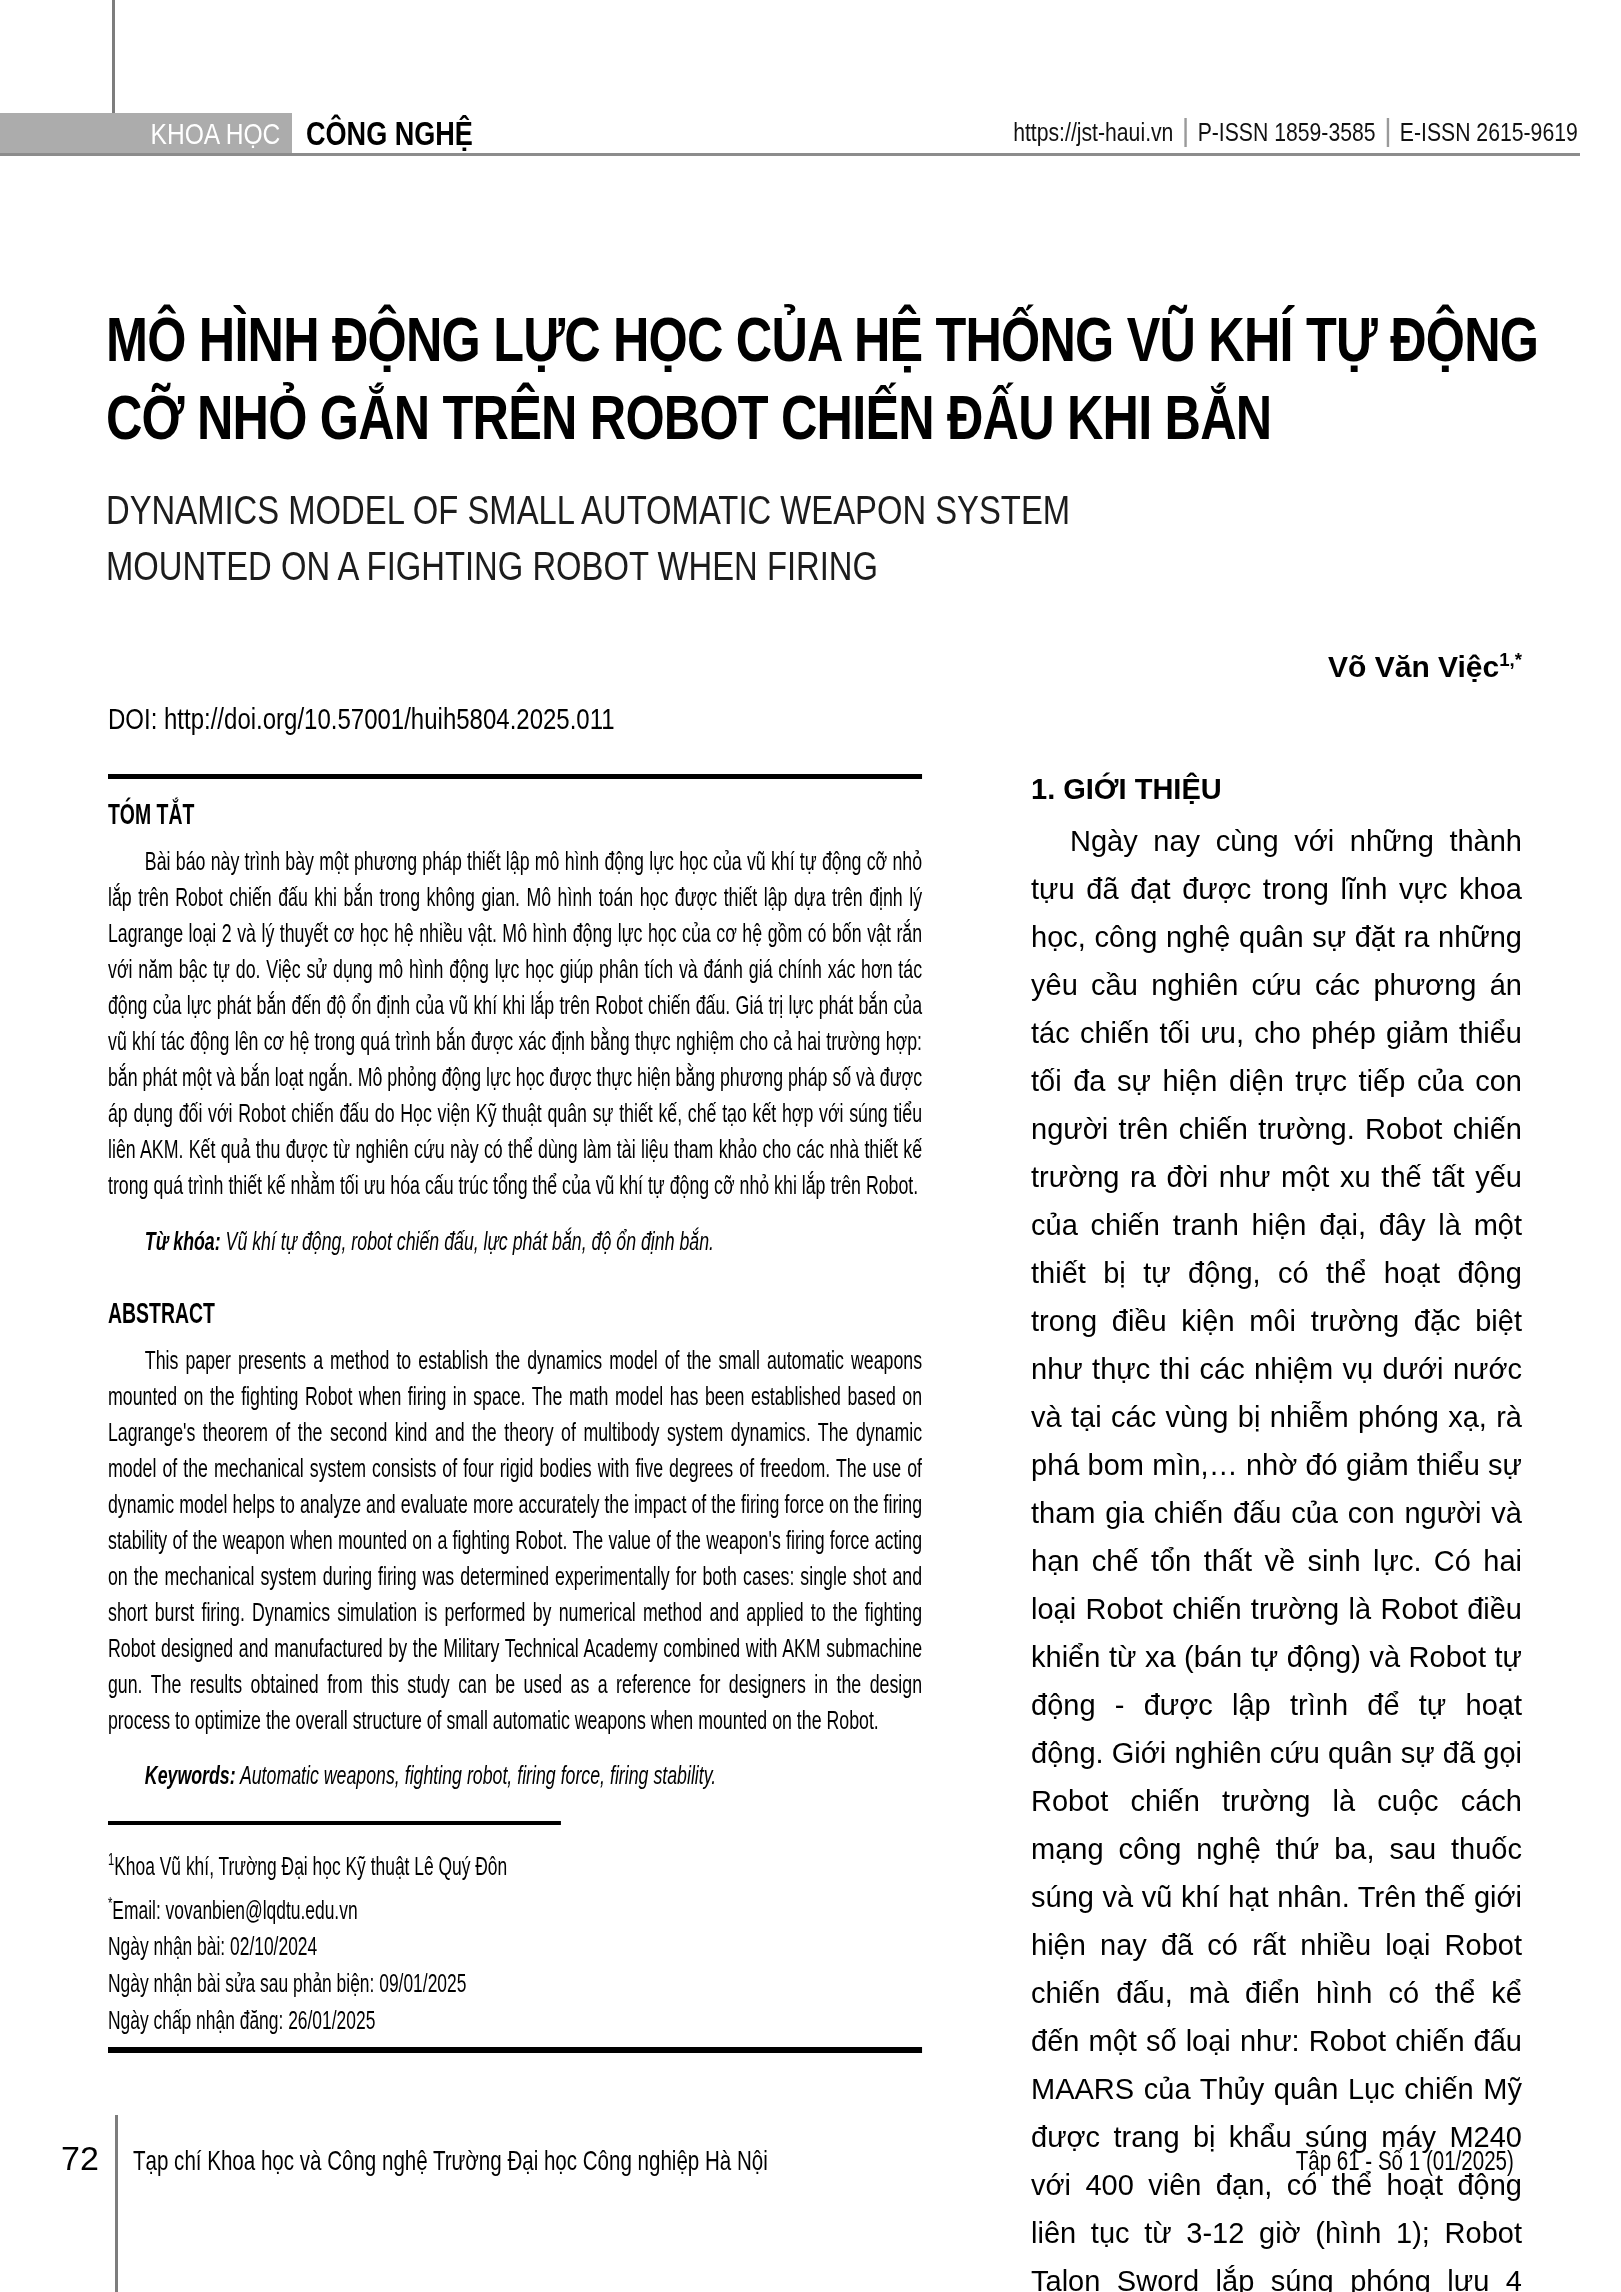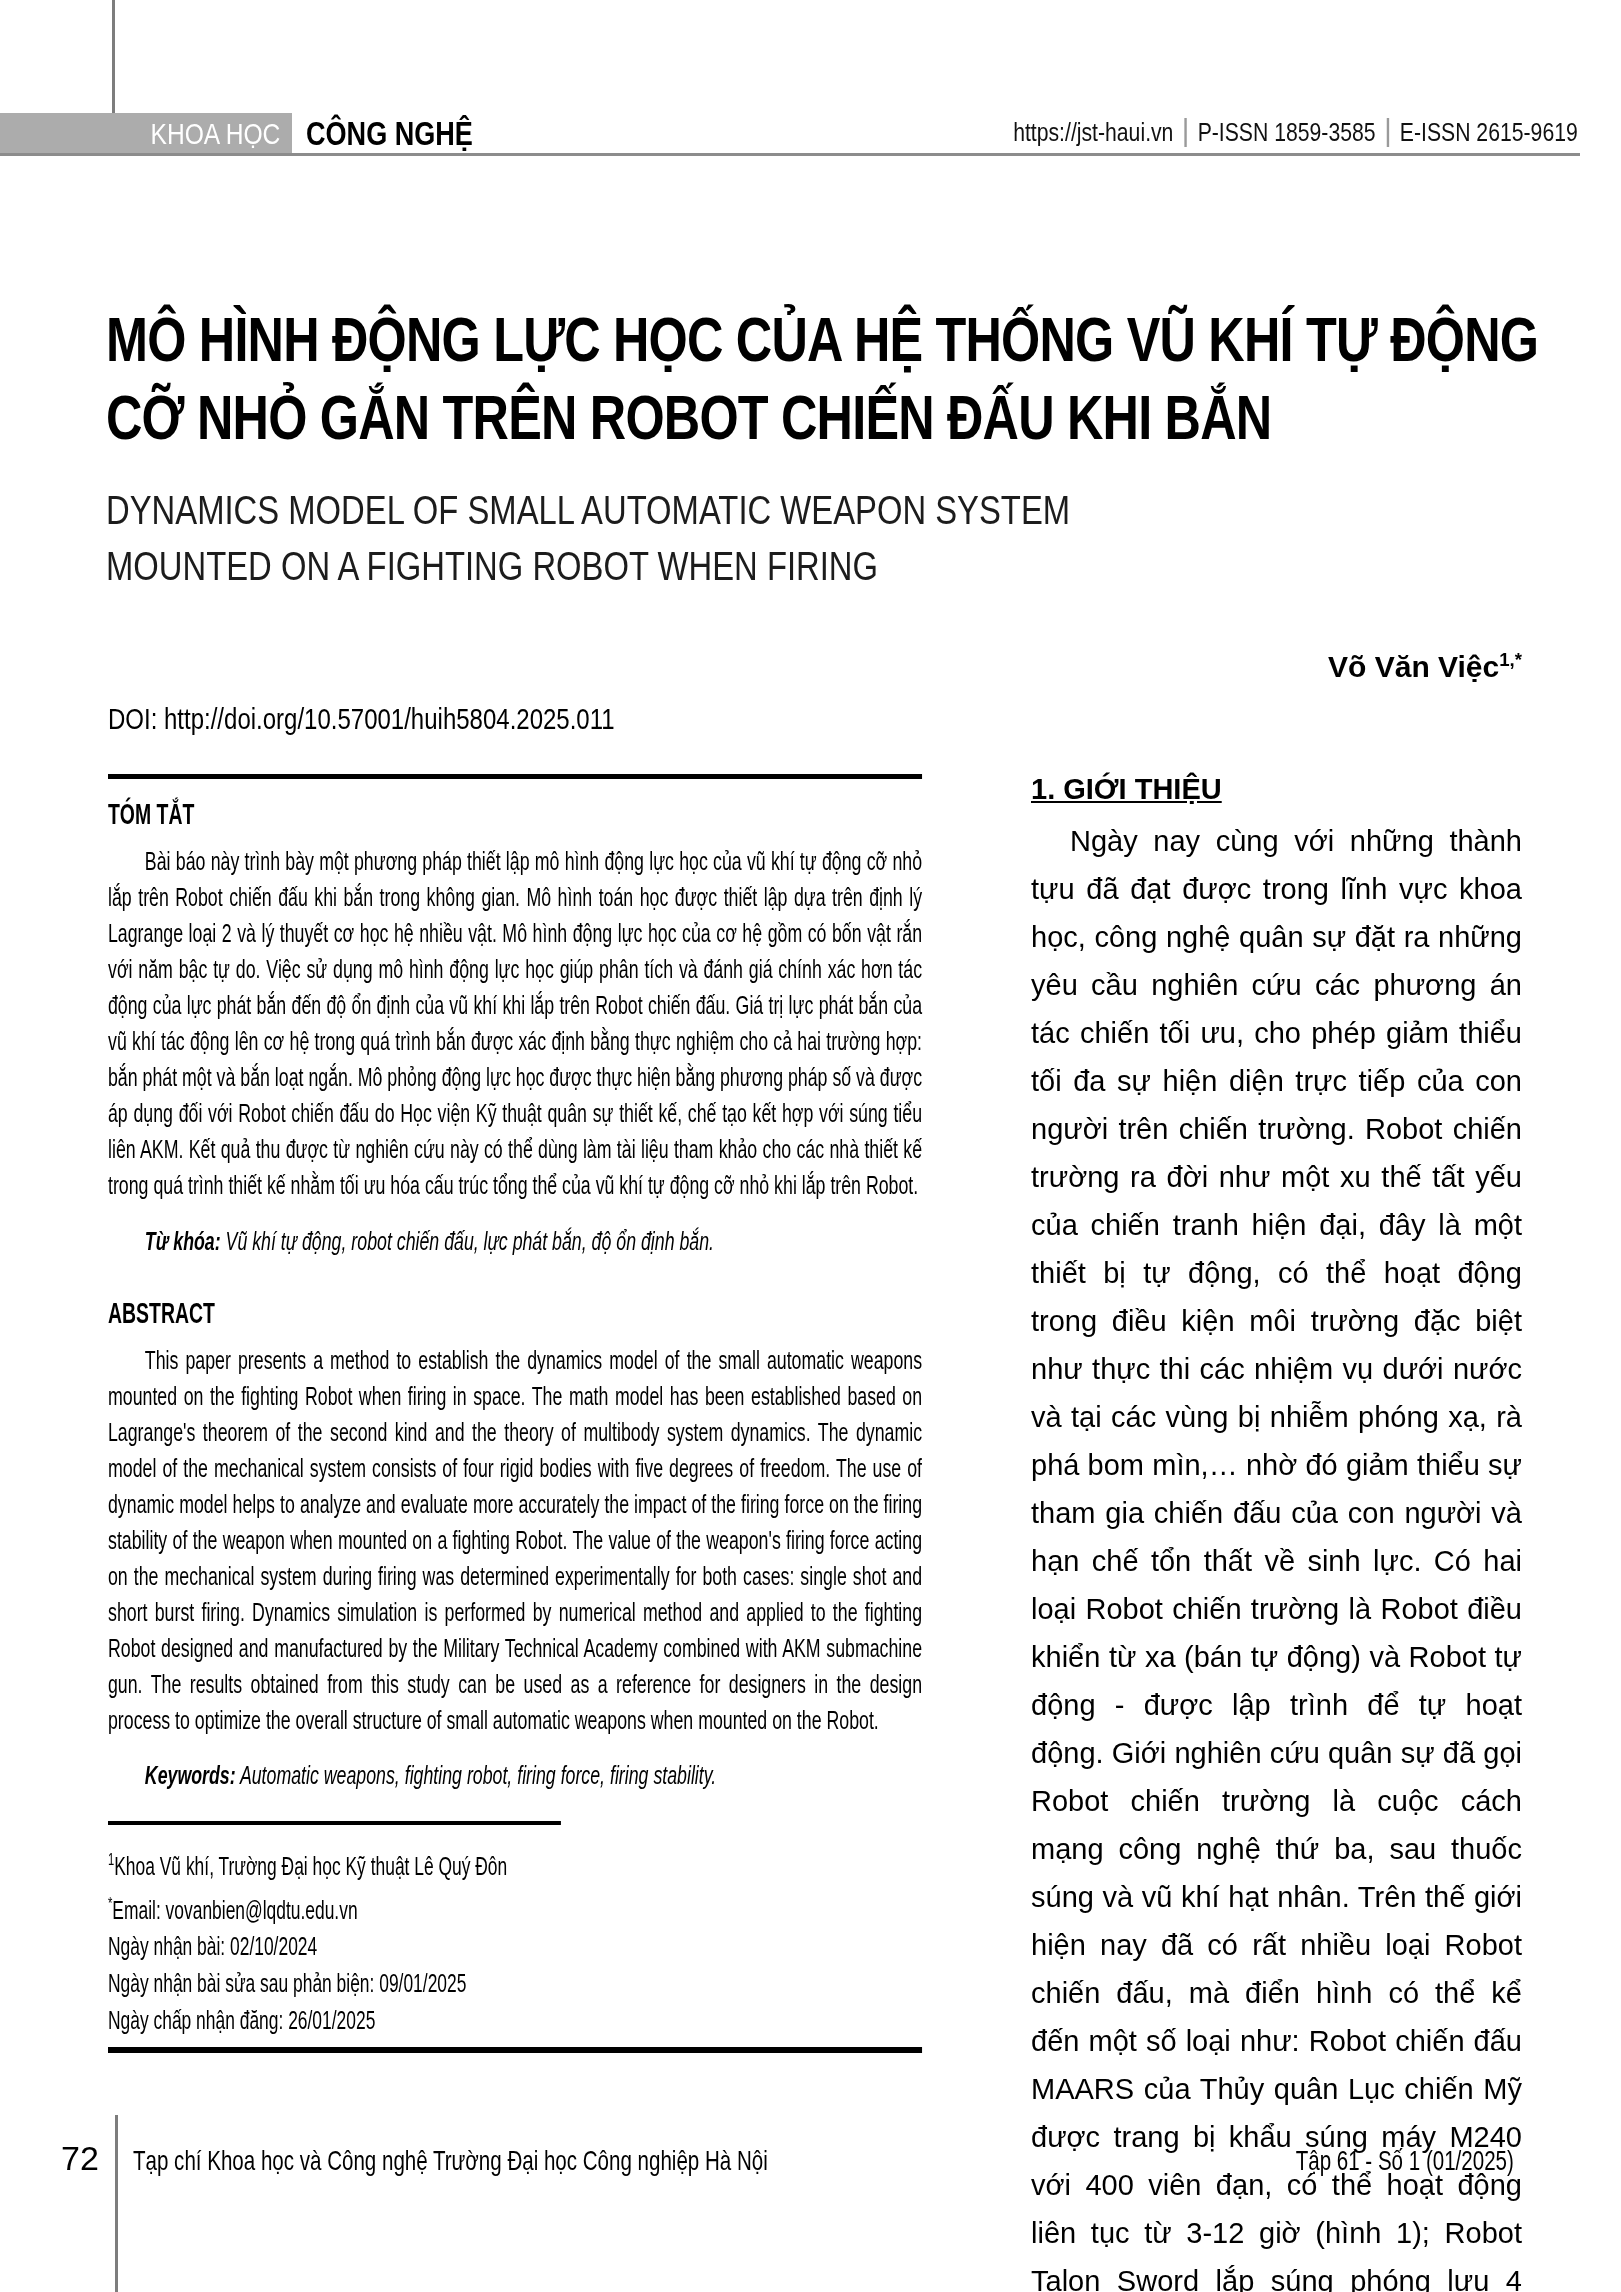--- a/index.html
+++ b/index.html
@@ -44,21 +44,21 @@
   .abox p.kw{margin:21.6px 0 0 0;font-size:26.5px;line-height:33px;text-indent:55px;}
   .kw-label{font-weight:700;font-style:italic;}
   .kw-text{font-style:italic;}
   .abox .h-en{margin-top:39px;}
   .fnotes{margin:15.7px 0 0 0;font-size:26px;line-height:37px;}
   .fnotes div{white-space:nowrap;}
   .fnotes sup{font-size:16.7px;}
 
   
   .intro{left:1031px;top:772px;width:491px;}
-  .intro h2{margin:0;font-size:29px;font-weight:700;line-height:35px;text-decoration:underline;}
+  .intro h2{margin:0;font-size:29px;font-weight:700;line-height:35px;}
   .intro p{margin:9.8px 0 0 0;font-size:29px;line-height:48px;text-align:justify;text-indent:39px;}
 
   
   .pagenum{left:61px;top:2139px;font-size:34px;font-weight:400;}
   .footer-vline{left:115px;top:2115px;width:2.9px;height:177px;background:#7d7d7d;}
   .footer-journal{left:133px;top:2145px;width:941px;transform:scaleX(.75);transform-origin:0 0;
                   font-size:27.4px;white-space:nowrap;}
   .footer-issue{top:2145px;right:107px;transform:scaleX(.75);transform-origin:100% 0;
                 font-size:27.4px;white-space:nowrap;}
 </style>

